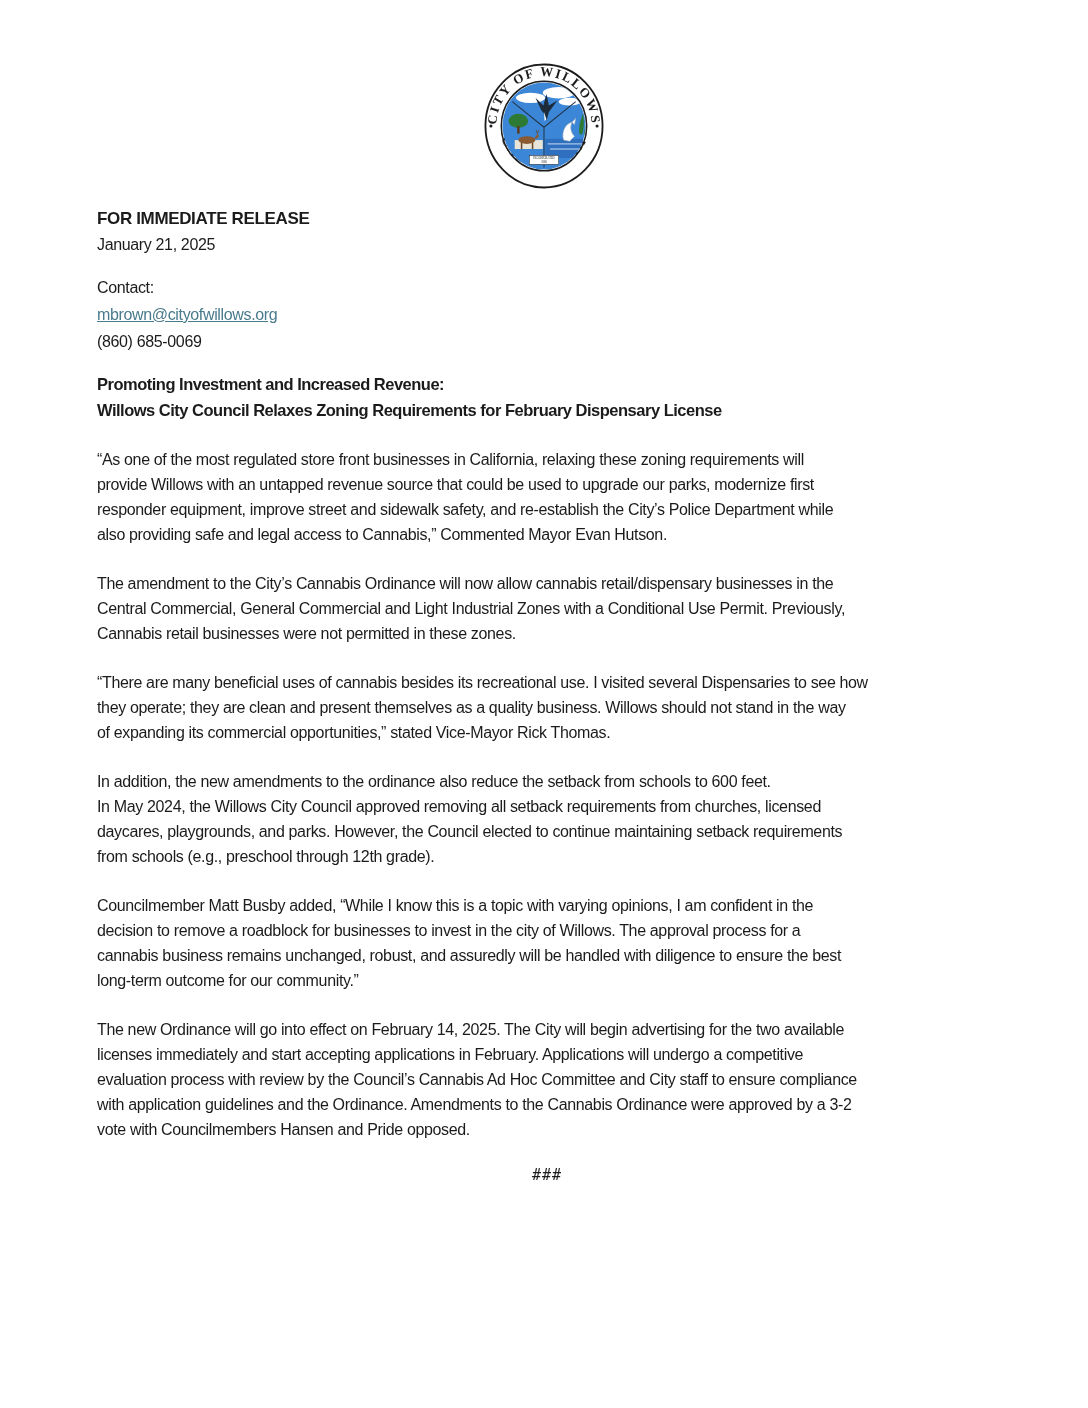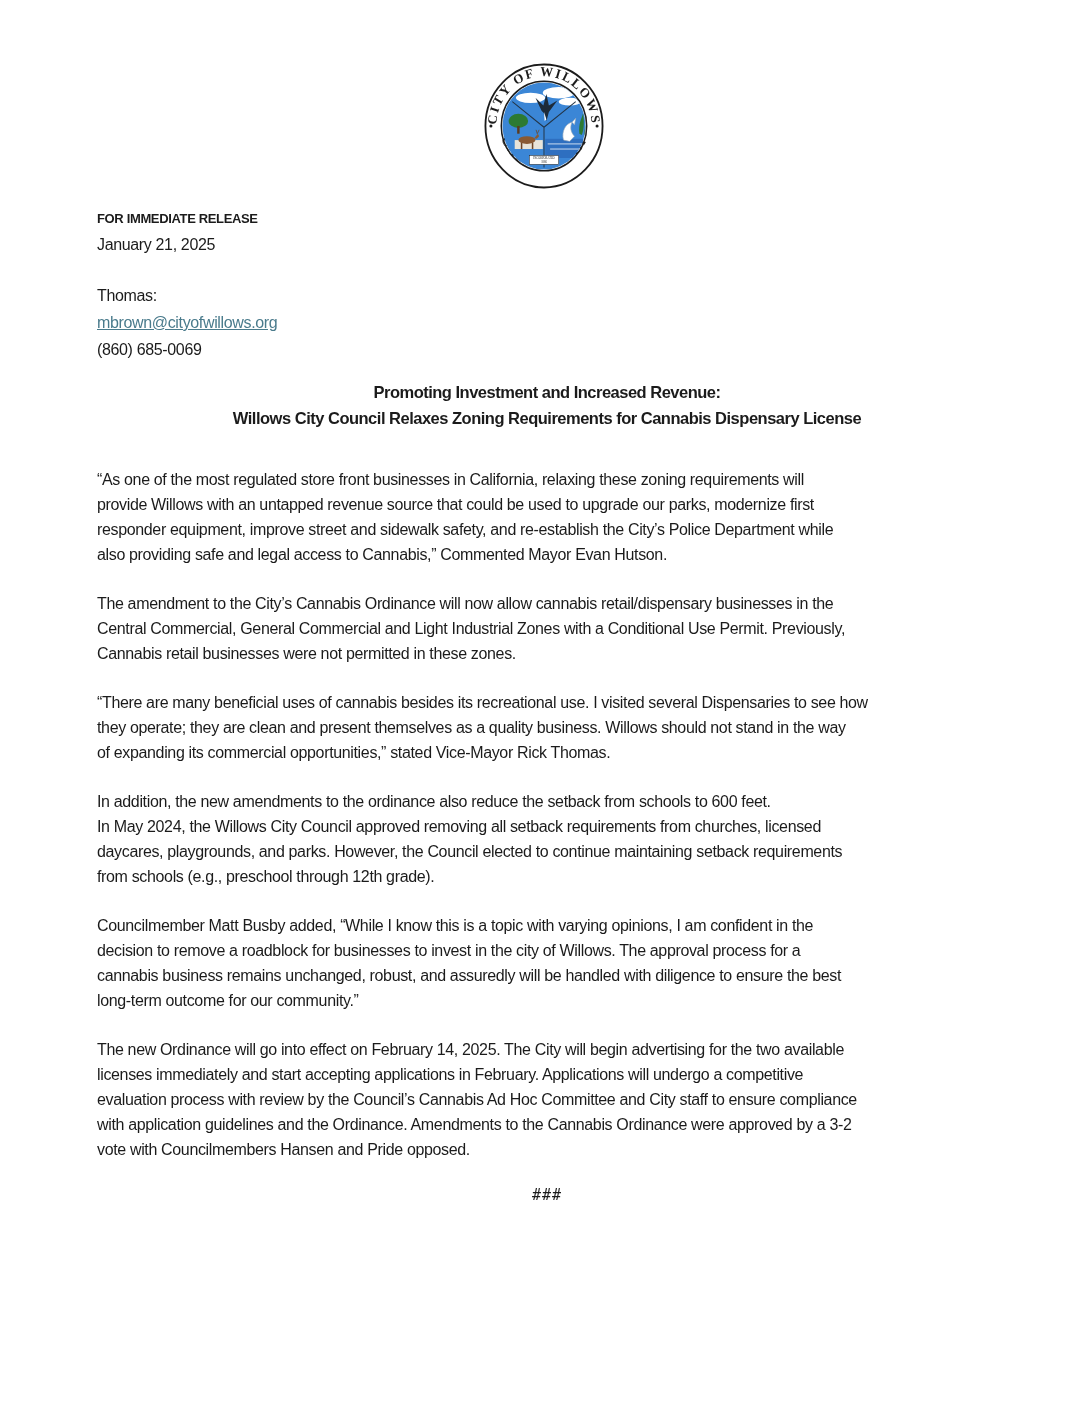--- a/index.html
+++ b/index.html
@@ -22,39 +22,39 @@
     margin-bottom: 16px;
   }
   .content {
     width: 900px;
     margin-left: 97px;
     font-size: 16px;
     letter-spacing: -0.35px;
   }
   .release-label {
     font-weight: bold;
-    font-size: 13px;
+    font-size: 17px;
     line-height: 26px;
   }
-  .release-date { line-height: 26px; margin-bottom: 24px; }
+  .release-date { line-height: 26px; margin-bottom: 16px; }
   .contact-block { margin-bottom: 16px; }
   .contact-block .line { line-height: 27px; }
   .email-link {
     color: #4a7b8c;
     text-decoration: underline;
     cursor: pointer;
   }
   .headline {
     width: 100%;
-    text-align: center;
+    text-align: left;
     font-weight: bold;
     font-size: 16.5px;
     line-height: 26px;
     letter-spacing: -0.5px;
-    margin-bottom: 36px;
+    margin-bottom: 24px;
   }
   .body-copy p {
     margin: 0 0 24px 0;
     line-height: 25px;
     white-space: pre-line;
   }
   .end-mark {
     text-align: center;
     font-family: "DejaVu Sans Mono", monospace;
     font-size: 15px;
@@ -144,30 +144,30 @@
       </g>
     </svg>
   </div>
 
   <div class="content">
 
     <div class="release-label">FOR IMMEDIATE RELEASE</div>
     <div class="release-date">January 21, 2025</div>
 
     <div class="contact-block">
-      <div class="line">Thomas:</div>
+      <div class="line">Contact:</div>
       <div class="line">
         <a class="email-link" href="#">mbrown@cityofwillows.org</a>
       </div>
       <div class="line">(860) 685-0069</div>
     </div>
 
     <div class="headline">
       <div>Promoting Investment and Increased Revenue:</div>
-      <div>Willows City Council Relaxes Zoning Requirements for Cannabis Dispensary License</div>
+      <div>Willows City Council Relaxes Zoning Requirements for February Dispensary License</div>
     </div>
 
     <div class="body-copy">
       <p>“As one of the most regulated store front businesses in California, relaxing these zoning requirements will
 provide Willows with an untapped revenue source that could be used to upgrade our parks, modernize first
 responder equipment, improve street and sidewalk safety, and re-establish the City’s Police Department while
 also providing safe and legal access to Cannabis,” Commented Mayor Evan Hutson.</p>
       <p>The amendment to the City’s Cannabis Ordinance will now allow cannabis retail/dispensary businesses in the
 Central Commercial, General Commercial and Light Industrial Zones with a Conditional Use Permit. Previously,
 Cannabis retail businesses were not permitted in these zones.</p>

